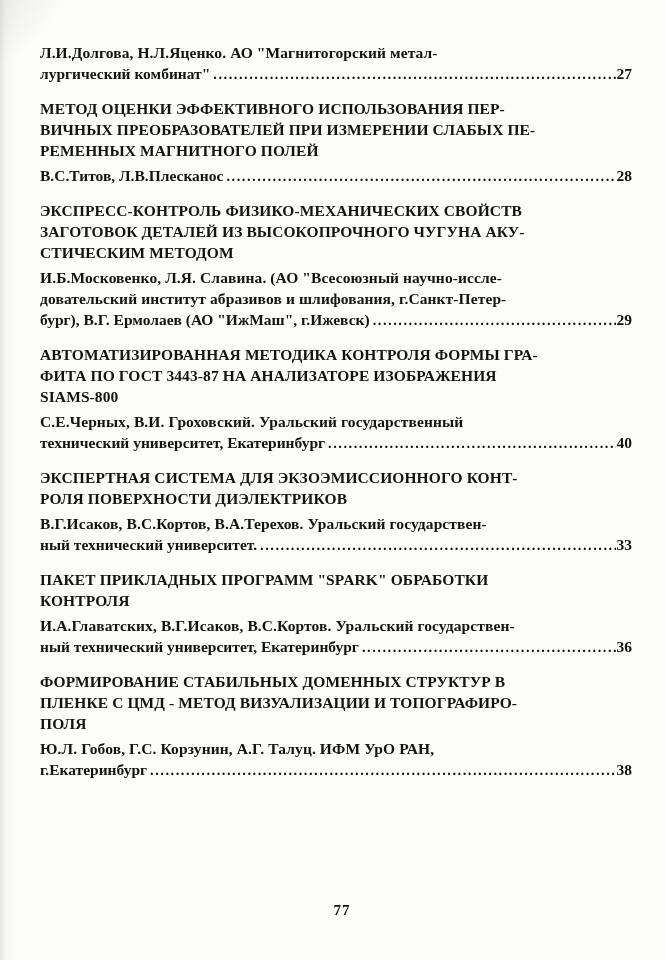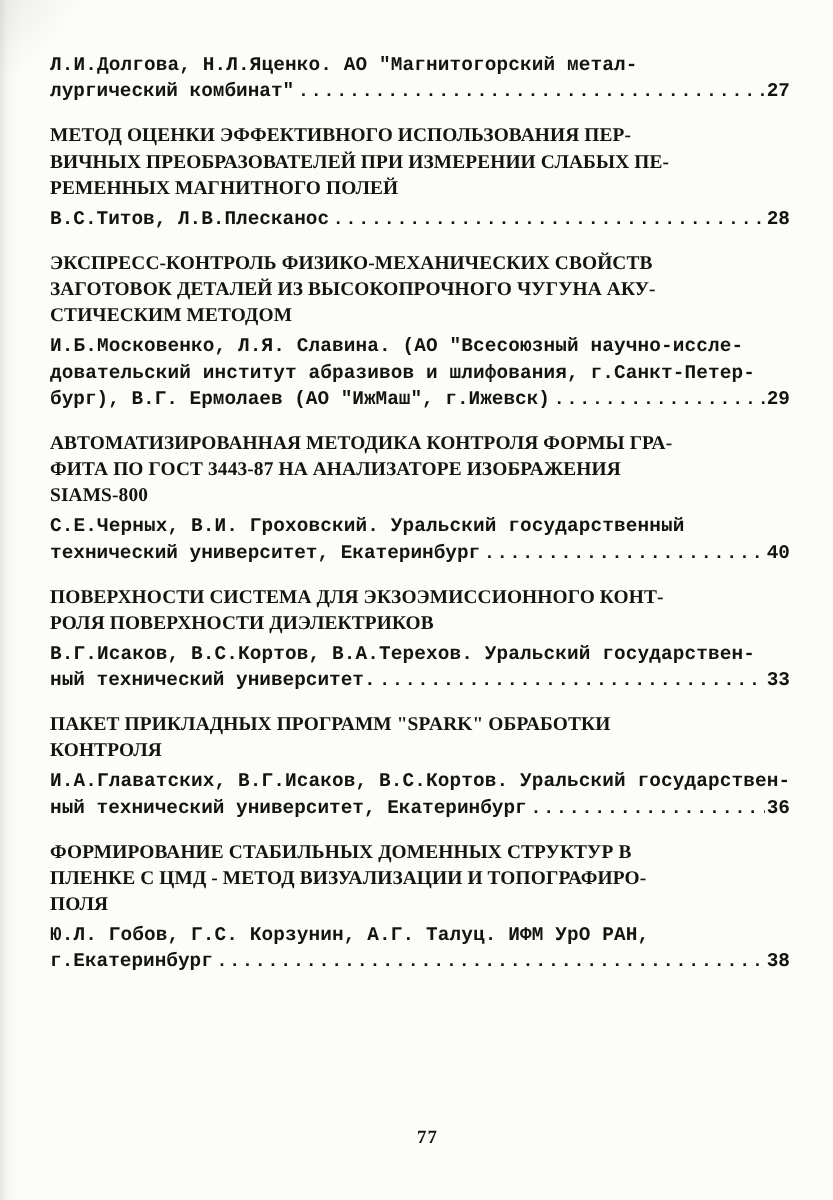--- a/index.html
+++ b/index.html
@@ -23,21 +23,21 @@
       linear-gradient(90deg, #e7e6e1 0px, #f7f7f4 6px, #fcfcfa 16px);
   }
   .entry { margin-bottom: 13px; }
   .line {
     font-size: 15.5px;
     line-height: 21px;
     white-space: nowrap;
     letter-spacing: 0.1px;
   }
   .title-line { text-transform: none; }
-  .authors { margin-top: 4px; font-family: Liberation Mono, monospace; }
+  .authors { margin-top: 4px; }
   .leader-row {
     display: flex;
     align-items: baseline;
     font-size: 15.5px;
     line-height: 21px;
     white-space: nowrap;
   }
   .leader-text { flex: 0 0 auto; }
   .dot-leader {
     flex: 1 1 auto;
@@ -120,21 +120,21 @@
           <div class="leader-row">
             <span class="leader-text">технический университет, Екатеринбург</span>
             <span class="dot-leader">....................................................................................................................................................................................</span>
             <span class="pagenum">40</span>
           </div>
         </div>
   </div>
 
   <div class="entry">
     <div class="title">
-          <div class="line title-line">ПОВЕРХНОСТИ СИСТЕМА ДЛЯ ЭКЗОЭМИССИОННОГО КОНТ-</div>
+          <div class="line title-line">ЭКСПЕРТНАЯ СИСТЕМА ДЛЯ ЭКЗОЭМИССИОННОГО КОНТ-</div>
           <div class="line title-line">РОЛЯ ПОВЕРХНОСТИ ДИЭЛЕКТРИКОВ</div>
         </div>
     <div class="authors">
           <div class="line author-line">В.Г.Исаков, В.С.Кортов, В.А.Терехов. Уральский государствен-</div>
           <div class="leader-row">
             <span class="leader-text">ный технический университет.</span>
             <span class="dot-leader">....................................................................................................................................................................................</span>
             <span class="pagenum">33</span>
           </div>
         </div>

